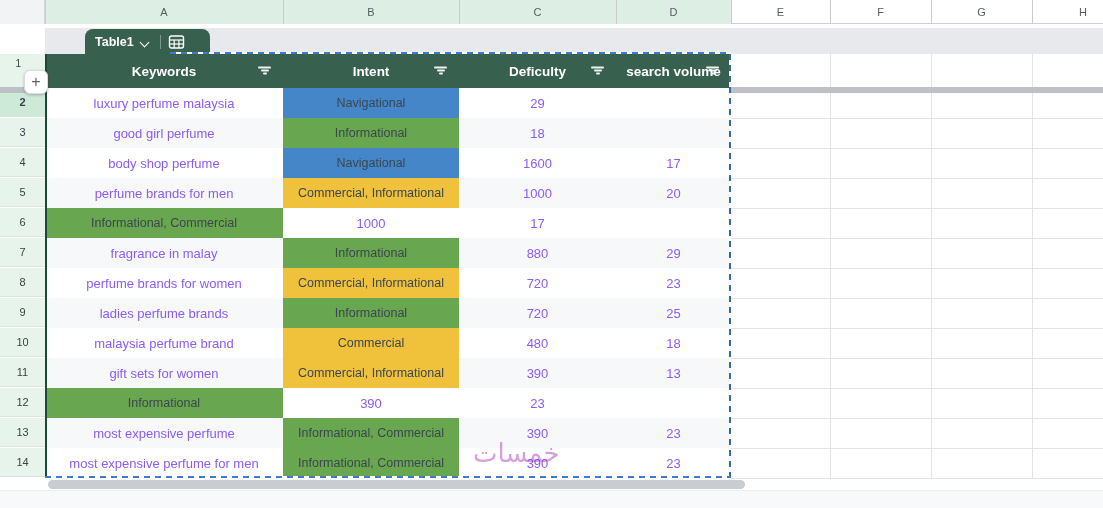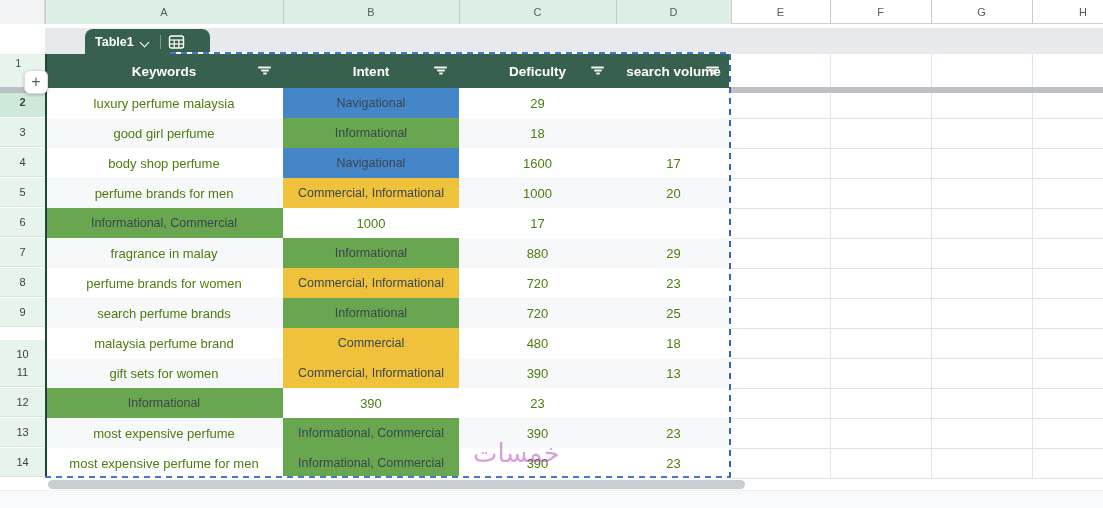--- a/index.html
+++ b/index.html
@@ -26,21 +26,21 @@
   .chip-divider { width:1px; height:14px; background:rgba(255,255,255,.35); margin-left:4px; }
   
   .tbl { position:absolute; left:45px; top:54px; width:686px; z-index:4; }
   .tbl-header { display:grid; grid-template-columns:238px 176px 157px 115px; height:34px; background:#38604f; }
   .th { position:relative; display:flex; align-items:center; justify-content:center; color:#ffffff; font-weight:bold; font-size:13.5px; }
   .filter-icon { position:absolute; right:12px; top:50%; transform:translateY(-50%); width:13px; height:9px; opacity:.92; }
   .filter-icon i { display:block; background:#fff; height:1.6px; border-radius:1px; margin:0 auto 1.6px auto; }
   .filter-icon i:nth-child(1){ width:13px; } .filter-icon i:nth-child(2){ width:8px; } .filter-icon i:nth-child(3){ width:4px; }
   .tbl-row { display:grid; grid-template-columns:238px 176px 157px 115px; height:30px; }
   .tbl-row.alt { background:#f6f8fa; }
-  .cell { display:flex; align-items:center; justify-content:center; font-size:13px; color:#4d7c0f; }
+  .cell { display:flex; align-items:center; justify-content:center; font-size:13px; color:#8b5cf6; }
   .cell.intent { font-size:12.5px; color:#3b4650; }
   
   .edge-left  { position:absolute; left:45px; top:54px; width:2px; height:424px; background:#1b4a39; z-index:7; }
   .edge-top   { position:absolute; left:170px; top:52px; width:561px; height:2px; z-index:7;
     background:repeating-linear-gradient(90deg,#3f7ad0 0 6px,#fdfdfd 6px 11px); }
   .edge-right { position:absolute; left:729px; top:54px; width:2px; height:424px; z-index:7;
     background:repeating-linear-gradient(180deg,#3568a8 0 6px,#fdfdfd 6px 11px); }
   .edge-bottom{ position:absolute; left:45px; top:476px; width:686px; height:2px; z-index:7;
     background:repeating-linear-gradient(90deg,#3f7ad0 0 6px,#fdfdfd 6px 11px); }
   
@@ -121,21 +121,21 @@
 
   <div class="rowhdr-col">
       <div class="rowhdr-cell active" style="top: 64px; height: 29px;">2</div>
       <div class="rowhdr-cell" style="top: 94px; height: 29px;">3</div>
       <div class="rowhdr-cell" style="top: 124px; height: 29px;">4</div>
       <div class="rowhdr-cell" style="top: 154px; height: 29px;">5</div>
       <div class="rowhdr-cell" style="top: 184px; height: 29px;">6</div>
       <div class="rowhdr-cell" style="top: 214px; height: 29px;">7</div>
       <div class="rowhdr-cell" style="top: 244px; height: 29px;">8</div>
       <div class="rowhdr-cell" style="top: 274px; height: 29px;">9</div>
-      <div class="rowhdr-cell" style="top: 316px; height: 29px;">10</div>
+      <div class="rowhdr-cell" style="top: 304px; height: 29px;">10</div>
       <div class="rowhdr-cell" style="top: 334px; height: 29px;">11</div>
       <div class="rowhdr-cell" style="top: 364px; height: 29px;">12</div>
       <div class="rowhdr-cell" style="top: 394px; height: 29px;">13</div>
       <div class="rowhdr-cell" style="top: 424px; height: 29px;">14</div>
     </div>
   <div class="row1-hdr">
     <span class="row1-num">1</span>
   </div>
   <div class="insert-row-btn">+</div>
 
@@ -208,21 +208,21 @@
           <div class="cell">880</div>
           <div class="cell">29</div>
         </div>
         <div class="tbl-row">
           <div class="cell">perfume brands for women</div>
           <div class="cell intent" style="background: rgb(240, 194, 60);">Commercial, Informational</div>
           <div class="cell">720</div>
           <div class="cell">23</div>
         </div>
         <div class="tbl-row alt">
-          <div class="cell">search perfume brands</div>
+          <div class="cell">ladies perfume brands</div>
           <div class="cell intent" style="background: rgb(104, 167, 79);">Informational</div>
           <div class="cell">720</div>
           <div class="cell">25</div>
         </div>
         <div class="tbl-row">
           <div class="cell">malaysia perfume brand</div>
           <div class="cell intent" style="background: rgb(240, 194, 60);">Commercial</div>
           <div class="cell">480</div>
           <div class="cell">18</div>
         </div>

